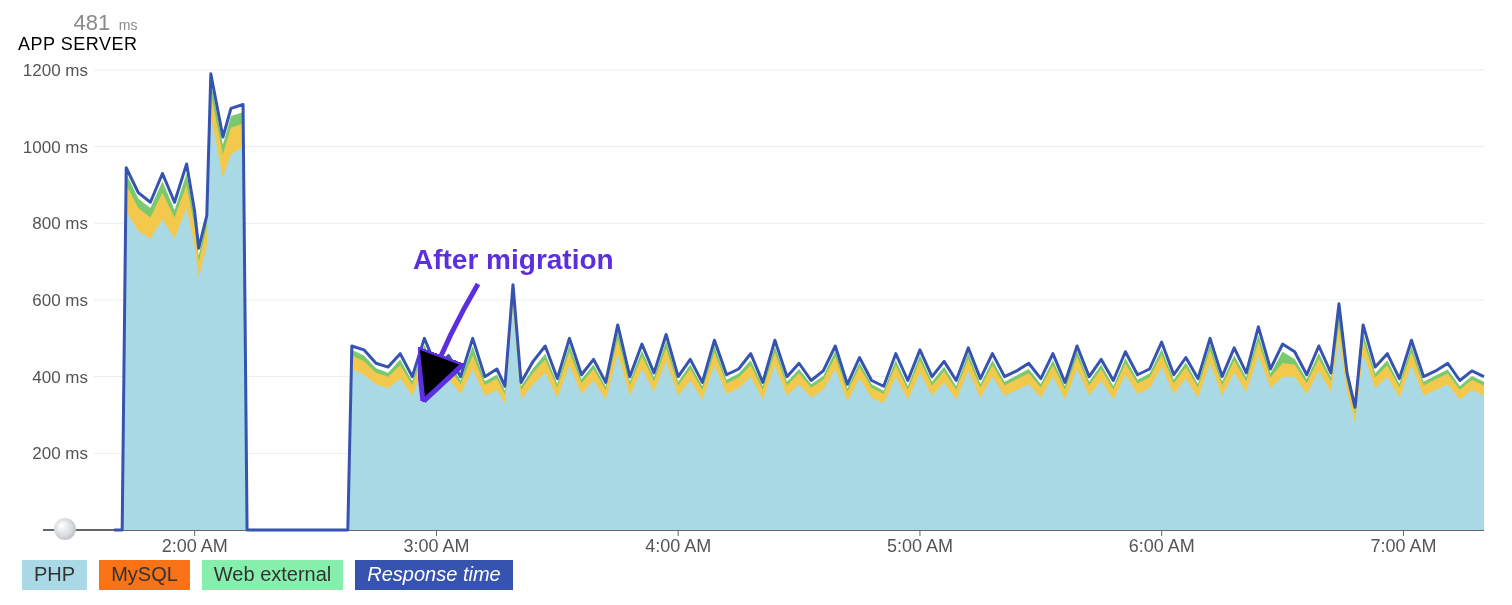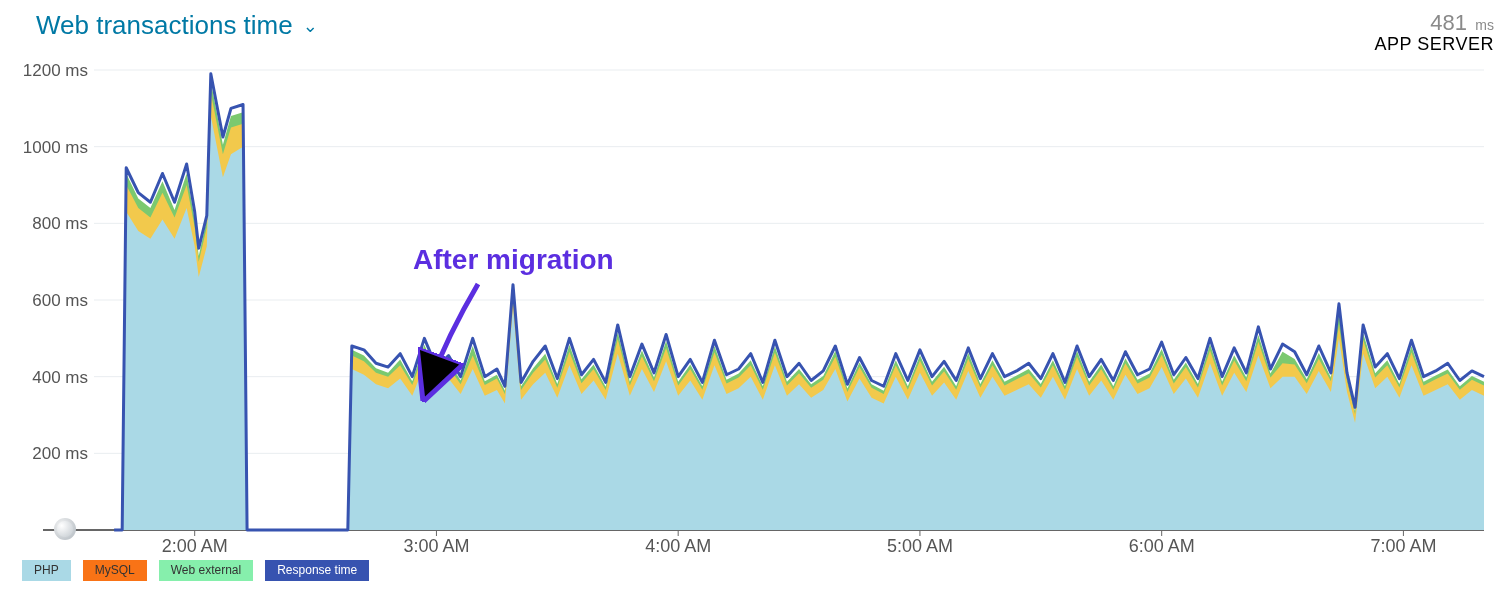--- a/index.html
+++ b/index.html
@@ -24,39 +24,35 @@
   .axis-line { stroke: #666; stroke-width: 2; }
 
   .series-php { fill: #aad9e6; }
   .series-mysql { fill: #f2c94c; }
   .series-webext { fill: #7bc96f; }
   .series-resp { stroke: #3753b0; stroke-width: 3; fill: none; stroke-linejoin: round; }
 
   .annot { position: absolute; color: #5b2ee0; font-weight: 700; font-size: 28px; left: 395px; top: 186px; pointer-events: none; }
   .annot-arrow { position: absolute; pointer-events: none; }
 
-  .legend { display: flex; gap: 12px; align-items: stretch; margin-top: 2px; font-size: 12px; color: #333; padding-left: 4px; }
+  .legend { display: flex; gap: 12px; align-items: stretch; margin-top: 2px; font-size: 20px; color: #333; padding-left: 4px; }
   .legend .swatch { padding: 3px 12px 4px 12px; }
   .php-s { background: #aad9e6; }
   .mysql-s { background: #f97316; }
   .webext-s { background: #86efac; }
-  .resp-s { background: #3753b0; color: #fff; }
+  .resp-s { background: #3753b0; color: #fff; font-style: italic; }
 
   .timepick { position: absolute; left: 36px; bottom: 18px; width: 22px; height: 22px; border-radius: 50%;
               background: radial-gradient(circle at 35% 35%, #fff, #c9cfd4 70%); box-shadow: 0 0 0 3px rgba(0,0,0,.03) inset; }
 </style>
 </head>
 <body>
 
 <div class="wrap">
   <div class="header">
-    <div class="title-drop">
-      <span>Web transactions time</span>
-      <span class="chev">⌄</span>
-    </div>
     <div class="stat">
       <div>
         <span class="big">481</span>
         <span class="unit">ms</span>
       </div>
       <div class="sub">APP SERVER</div>
     </div>
   </div>
 
   <div class="plot-region">

